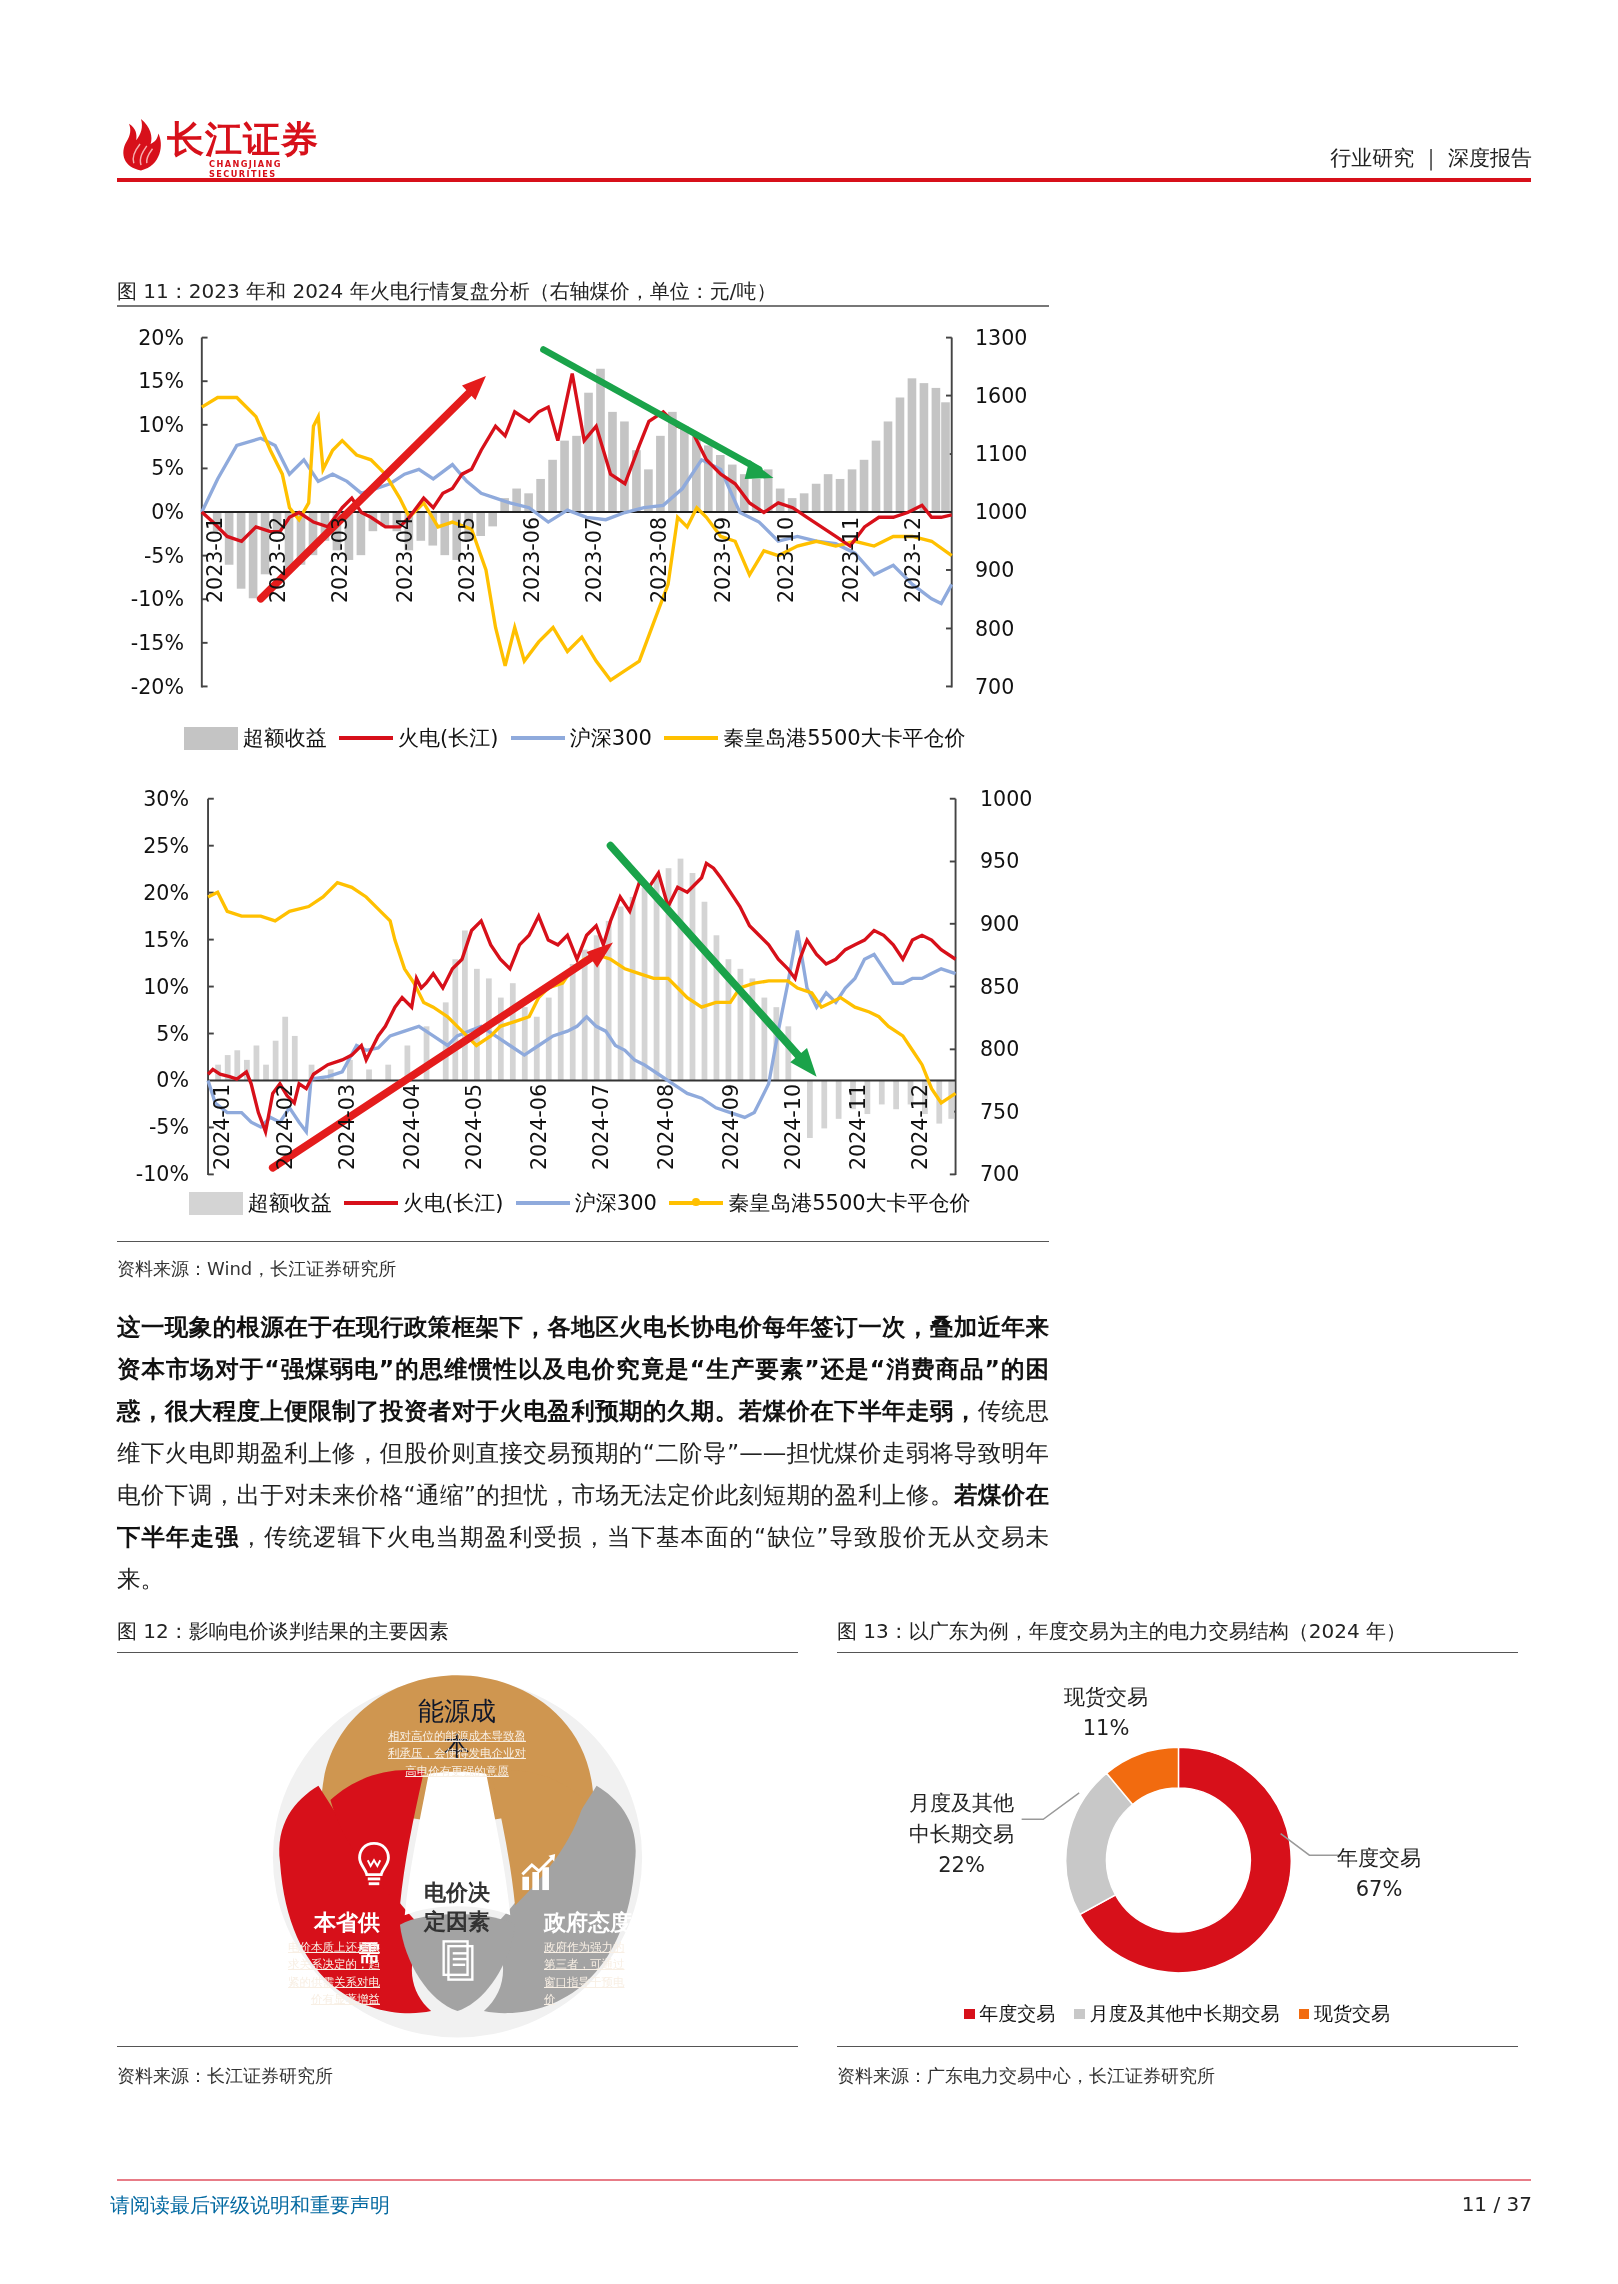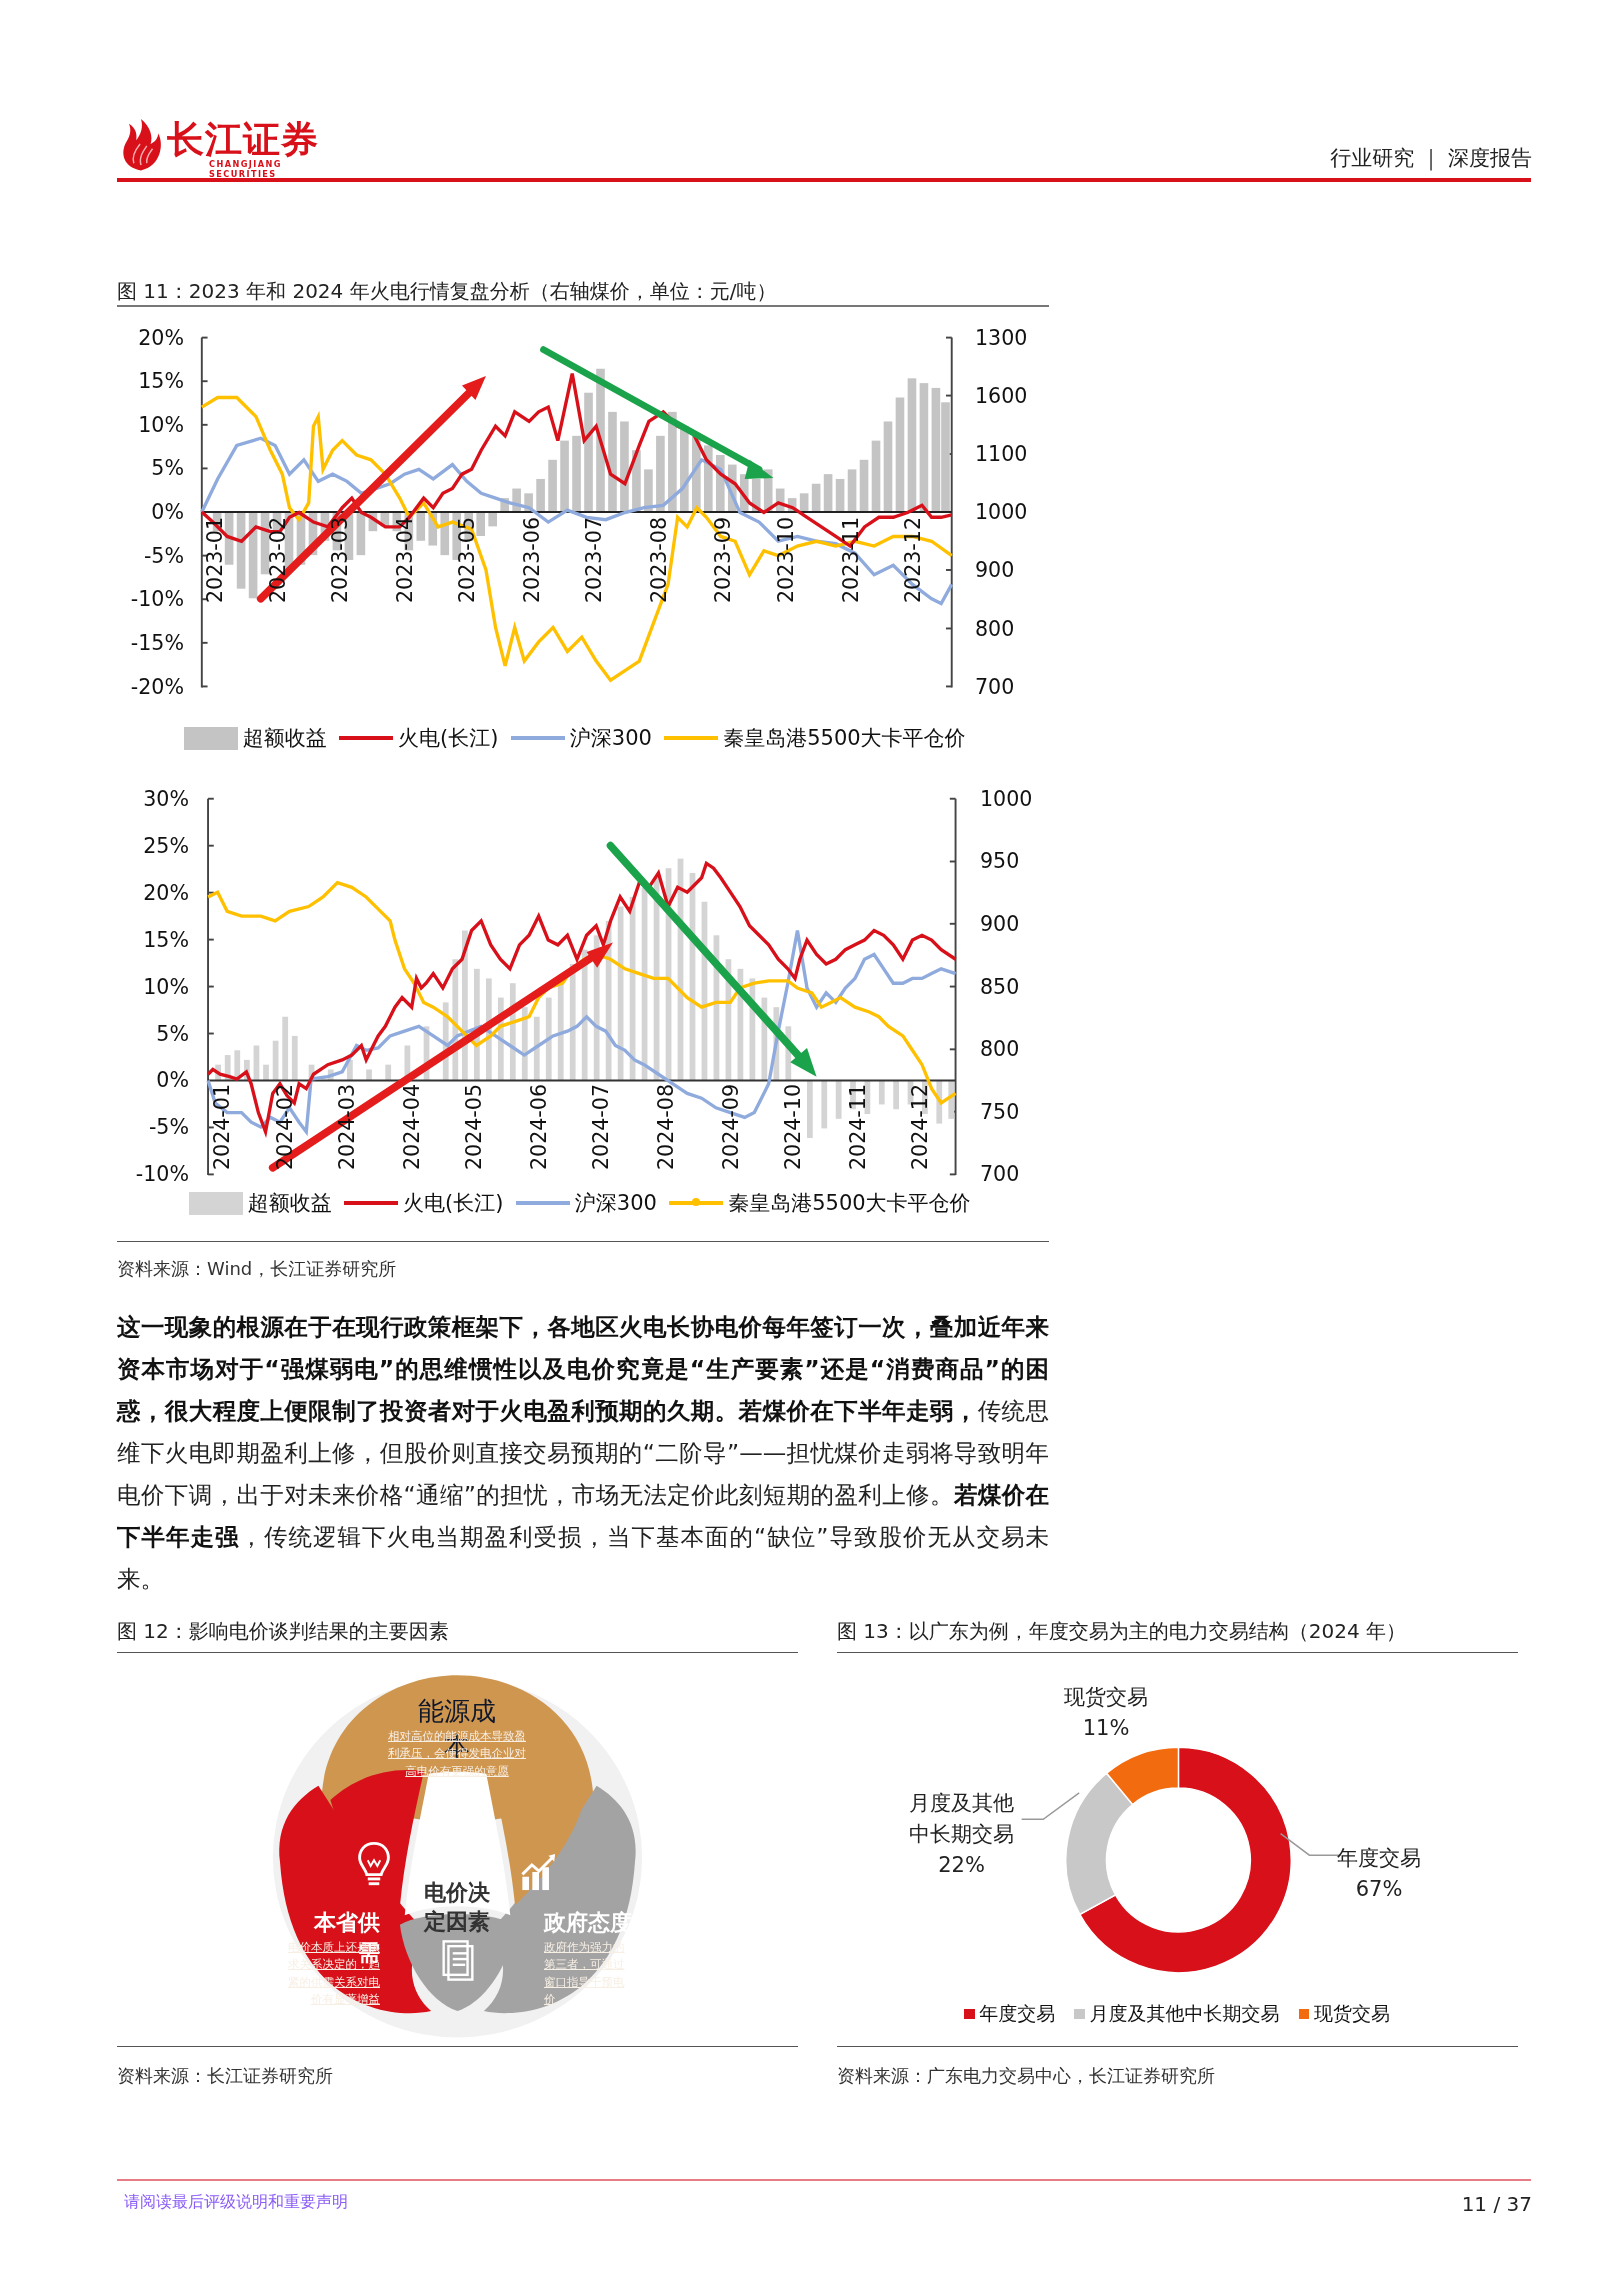--- a/index.html
+++ b/index.html
@@ -450,15 +450,15 @@
     <span class="sw" style="width:10.5px;height:10.5px;background:#c8c8c8;"></span>
     <span style="margin-right:19px;">月度及其他中长期交易</span>
     <span class="sw" style="width:10.5px;height:10.5px;background:#f26b0f;"></span>
     <span>现货交易</span>
   </div>
 </div>
 <div class="abs rule-thin" style="left:837px;top:2046px;width:681px;"></div>
 <div class="abs src" style="left:837px;top:2064px;">资料来源：广东电力交易中心，长江证券研究所</div>
 
 <div class="abs" style="left:117px;top:2179px;width:1414px;height:2.4px;background:#e87c87;"></div>
-<div class="abs" style="left:124px;top:2192px;font-size:16px;color:#8b5cf6;">请阅读最后评级说明和重要声明</div>
+<div class="abs" style="left:110px;top:2192px;font-size:20px;color:#0369a1;">请阅读最后评级说明和重要声明</div>
 <div class="abs" style="right:86px;top:2192px;font-size:20px;font-weight:normal;color:#222;">11 / 37</div>
 
 
 </body></html>

